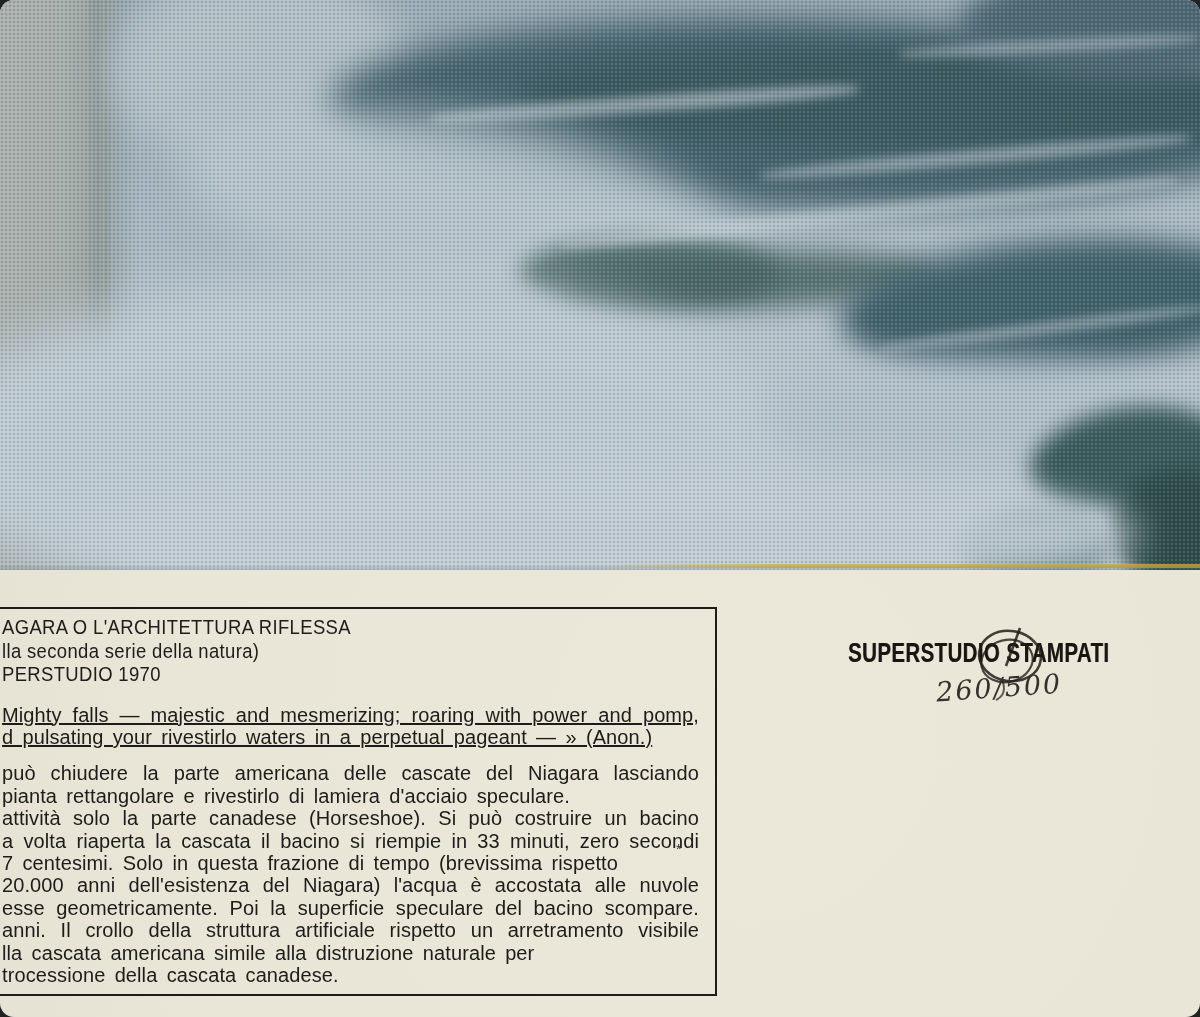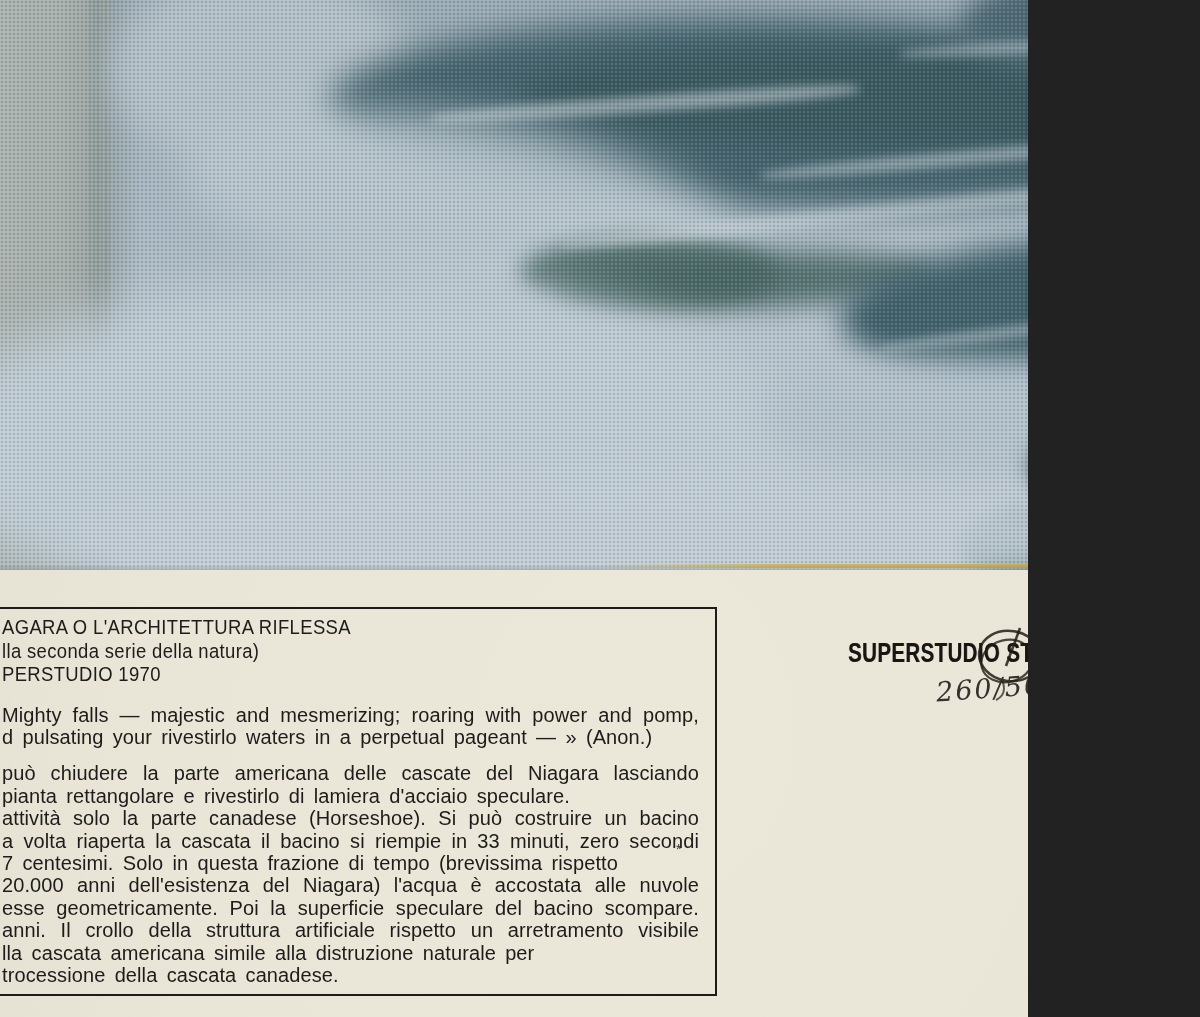--- a/index.html
+++ b/index.html
@@ -1,19 +1,20 @@
 <!DOCTYPE html>
 <html><head>
 <meta charset="utf-8">
 <style>
   html,body{margin:0;padding:0;background:#222;}
   .page{
-    position:relative;width:1028px;height:1017px;overflow:hidden;
+    position:relative;width:1200px;height:1017px;overflow:hidden;
     background:radial-gradient(ellipse at 62% 72%, #ebe8da 0%, #e9e6d7 55%, #e2ded0 100%);
     font-family:"Liberation Sans", sans-serif;
+    border-radius:14px;
   }
 
   
   .photo{position:absolute;left:0;top:0;width:1200px;height:570px;overflow:hidden;
          background:linear-gradient(175deg,#98a8b2 0%,#a9b8c2 35%,#b7c3cc 60%,#bfcad2 100%);}
   .photo .layer{position:absolute;}
   .blob{position:absolute;border-radius:50%;}
   
   .wall{left:0;top:0;width:90px;height:570px;background:linear-gradient(90deg,#aab1ae 0%,#a7afac 70%,#9da6a3 100%);}
   .wall-edge{left:88px;top:0;width:22px;height:570px;background:linear-gradient(90deg,#97a19e 0%,#8f9a98 50%,#a2adaa 100%);opacity:.9;}
@@ -54,21 +55,21 @@
 
   
   .textbox{
     position:absolute;left:-62px;top:607px;width:779px;height:389px;
     border:2px solid #1d1c18;box-sizing:border-box;
     padding:6px 18px 0 62px;color:#1d1c1a;
   }
   .tline{font-size:20.5px;line-height:23.5px;letter-spacing:.4px;transform:scaleX(.9);transform-origin:0 50%;white-space:nowrap;}
   .titleblock{margin-bottom:18px;}
   .qline,.bline{font-size:20px;line-height:22.4px;white-space:nowrap;word-spacing:.18em;letter-spacing:.1px;}
-  .quoteblock{margin-bottom:14px;}
+  .quoteblock{margin-bottom:14px;text-decoration:underline;}
   .just{width:697px;text-align:justify;text-align-last:justify;}
   .footnote-mark{position:absolute;left:736px;top:232px;font-size:14px;color:#2a2925;}
 
   
   .stamp{
     position:absolute;left:848px;top:636px;color:#181512;
     font-size:28.5px;font-weight:700;letter-spacing:.5px;white-space:nowrap;
     transform:scaleX(.72);transform-origin:0 0;
     text-shadow:0.6px 0.4px 0 rgba(24,21,18,.55);
   }

